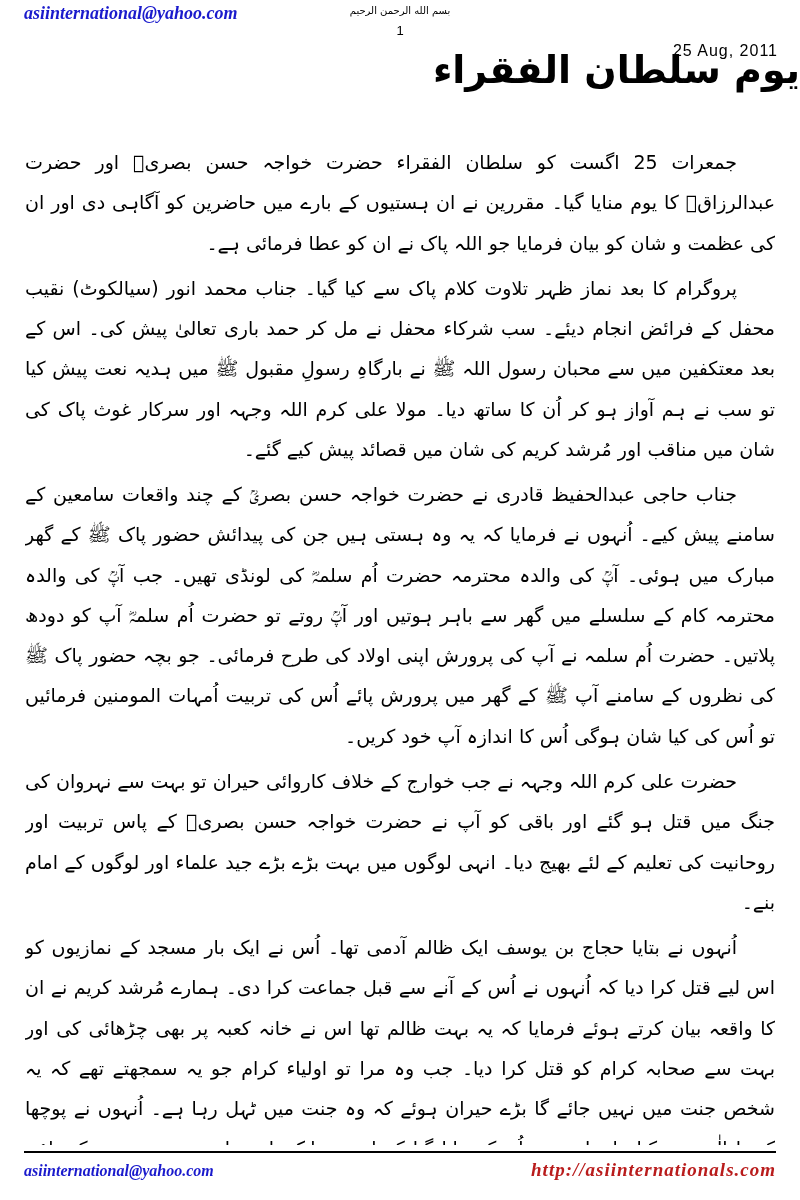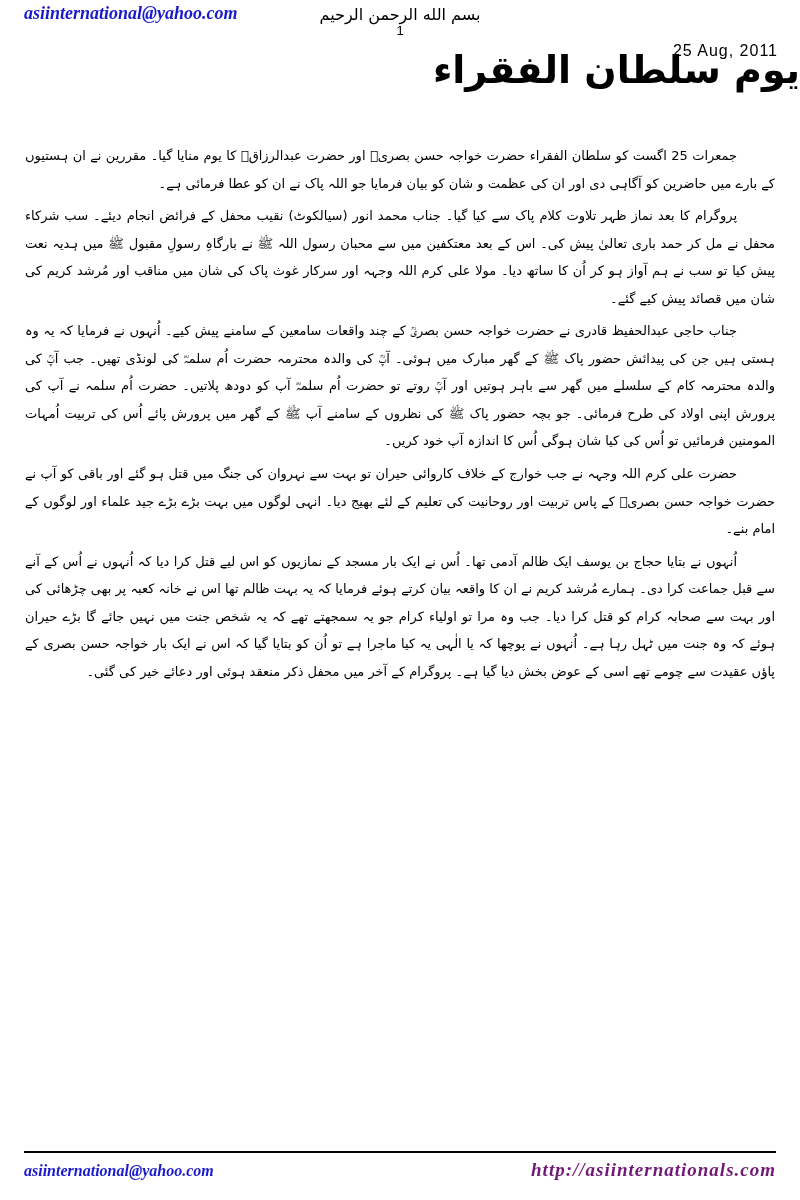--- a/index.html
+++ b/index.html
@@ -23,21 +23,21 @@
     font-weight: bold;
     font-size: 18px;
     color: #1a1acc;
     text-decoration: none;
   }
   .bismillah {
     position: absolute;
     top: 5px; left: 0;
     width: 100%;
     text-align: center;
-    font-size: 16px;
+    font-size: 10px;
     direction: rtl;
   }
   .page-number {
     position: absolute;
     top: 23px; left: 0;
     width: 100%;
     text-align: center;
     font-size: 13px;
     font-family: "Liberation Sans", sans-serif;
   }
@@ -60,21 +60,21 @@
   }
   
   .doc-body {
     position: absolute;
     top: 142px;
     left: 25px;
     right: 25px;
     bottom: 55px;
     direction: rtl;
     text-align: justify;
-    font-size: 13px;
+    font-size: 19px;
     line-height: 2.12;
     overflow: hidden;
   }
   .doc-body p {
     margin: 0 0 5px 0;
     text-indent: 38px;
   }
   
   .footer-rule {
     position: absolute;
@@ -95,21 +95,21 @@
     text-decoration: none;
   }
   .footer-url {
     position: absolute;
     right: 24px; bottom: 19px;
     font-family: "Liberation Serif", serif;
     font-style: italic;
     font-weight: bold;
     font-size: 19px;
     letter-spacing: 1px;
-    color: #701a75;
+    color: #b91c1c;
     text-decoration: none;
   }
 </style>
 </head>
 <body>
 
 <div class="page">
 
   <a class="header-email">asiinternational@yahoo.com</a>
 

